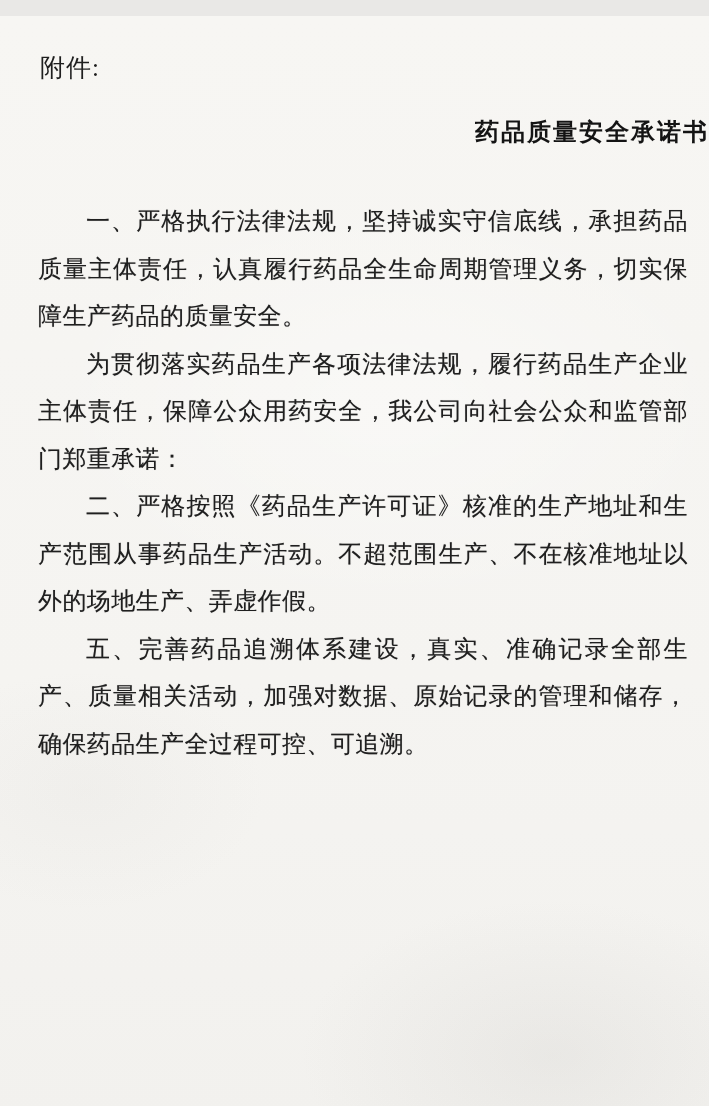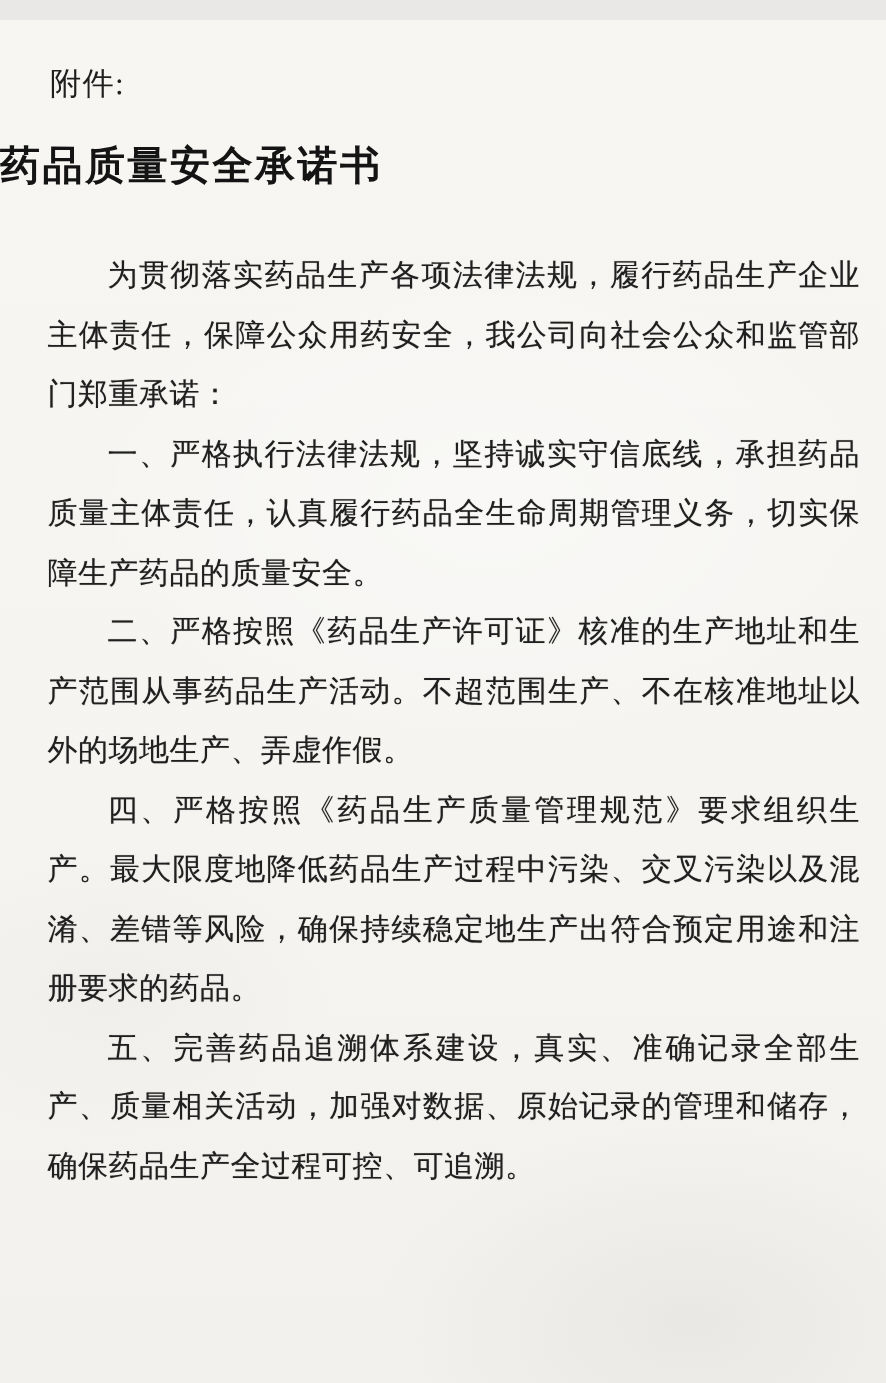--- a/index.html
+++ b/index.html
@@ -23,24 +23,24 @@
     color: #1f1f1f;
   }
   .attachment {
     margin: 36px 0 0 40px;
     font-size: 25px;
     line-height: 32px;
     letter-spacing: 1px;
   }
   .doc-title {
     margin: 28px 0 0 0;
-    text-align: left;
+    text-align: right;
     font-family: "Liberation Sans", sans-serif;
     font-weight: 700;
-    font-size: 32px;
+    font-size: 24px;
     line-height: 40px;
     letter-spacing: 2px;
     color: #141414;
   }
   .doc-body {
     margin: 46px 20px 0 38px;
     width: 650px;
     font-size: 24px;
     line-height: 47.5px;
     text-align: justify;
@@ -55,19 +55,18 @@
 </style>
 </head>
 <body>
 
 <div class="page">
   <div class="attachment">附件:</div>
 
   <h1 class="doc-title">药品质量安全承诺书</h1>
 
   <div class="doc-body">
+    <p>一、严格执行法律法规，坚持诚实守信底线，承担药品质量主体责任，认真履行药品全生命周期管理义务，切实保障生产药品的质量安全。</p>
     <p>为贯彻落实药品生产各项法律法规，履行药品生产企业主体责任，保障公众用药安全，我公司向社会公众和监管部门郑重承诺：</p>
-    <p>一、严格执行法律法规，坚持诚实守信底线，承担药品质量主体责任，认真履行药品全生命周期管理义务，切实保障生产药品的质量安全。</p>
     <p>二、严格按照《药品生产许可证》核准的生产地址和生产范围从事药品生产活动。不超范围生产、不在核准地址以外的场地生产、弄虚作假。</p>
-    <p>四、严格按照《药品生产质量管理规范》要求组织生产。最大限度地降低药品生产过程中污染、交叉污染以及混淆、差错等风险，确保持续稳定地生产出符合预定用途和注册要求的药品。</p>
     <p>五、完善药品追溯体系建设，真实、准确记录全部生产、质量相关活动，加强对数据、原始记录的管理和储存，确保药品生产全过程可控、可追溯。</p>
   </div>
 </div>
 
 </body></html>

